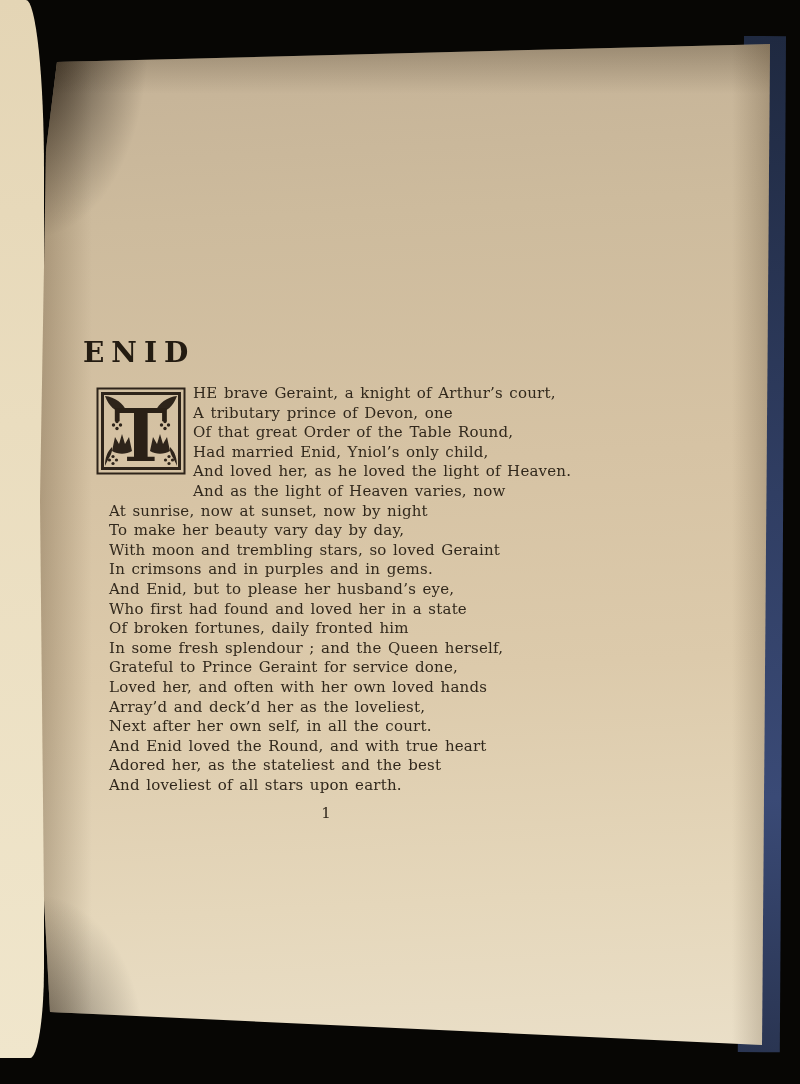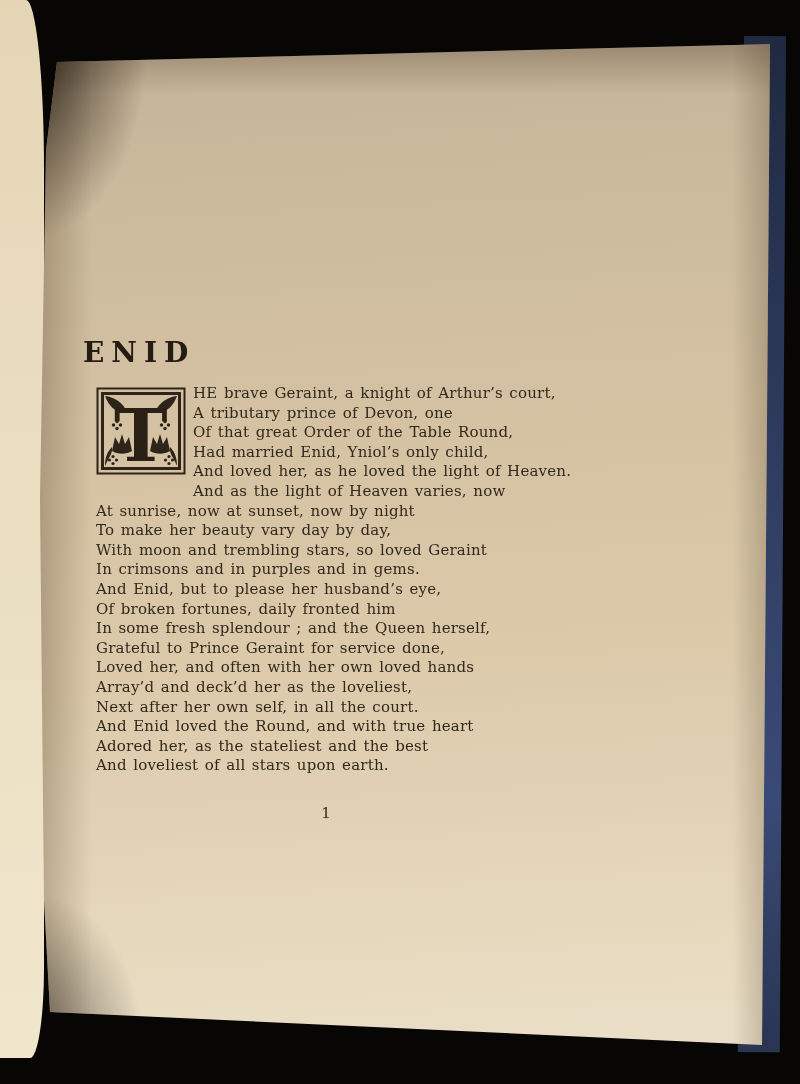--- a/index.html
+++ b/index.html
@@ -37,21 +37,21 @@
   .shade-right{right:0;top:0;width:44px;height:100%;
                background:linear-gradient(270deg,rgba(60,42,20,.28),rgba(60,42,20,0));}
 
   .title{position:absolute;left:47px;top:296px;width:480px;margin:0;
          text-align:left;font-size:28px;line-height:34px;font-weight:bold;
          letter-spacing:7px;color:#241c12;}
 
   .poem{position:absolute;left:60px;top:344px;width:500px;
         font-size:15px;line-height:19.6px;color:#31281c;
         letter-spacing:0.2px;word-spacing:1.5px;}
-  .poem .line{white-space:nowrap;}
+  .poem .line{white-space:nowrap;padding-left:13px;}
 
   .dropcap{float:left;width:90px;height:88px;margin:3px 7px 24px 0;}
   .dropcap svg{display:block;width:90px;height:88px;}
 
   .pagenum{position:absolute;left:270px;top:764px;width:40px;
            text-align:center;font-size:15px;color:#31281c;}
 </style>
 </head>
 <body>
 
@@ -107,20 +107,21 @@
       <div class="line">A tributary prince of Devon, one</div>
       <div class="line">Of that great Order of the Table Round,</div>
       <div class="line">Had married Enid, Yniol’s only child,</div>
       <div class="line">And loved her, as he loved the light of Heaven.</div>
       <div class="line">And as the light of Heaven varies, now</div>
       <div class="line">At sunrise, now at sunset, now by night</div>
       <div class="line">To make her beauty vary day by day,</div>
       <div class="line">With moon and trembling stars, so loved Geraint</div>
       <div class="line">In crimsons and in purples and in gems.</div>
       <div class="line">And Enid, but to please her husband’s eye,</div>
+      <div class="line">Who first had found and loved her in a state</div>
       <div class="line">Of broken fortunes, daily fronted him</div>
       <div class="line">In some fresh splendour ; and the Queen herself,</div>
       <div class="line">Grateful to Prince Geraint for service done,</div>
       <div class="line">Loved her, and often with her own loved hands</div>
       <div class="line">Array’d and deck’d her as the loveliest,</div>
       <div class="line">Next after her own self, in all the court.</div>
       <div class="line">And Enid loved the Round, and with true heart</div>
       <div class="line">Adored her, as the stateliest and the best</div>
       <div class="line">And loveliest of all stars upon earth.</div>
     </div>

